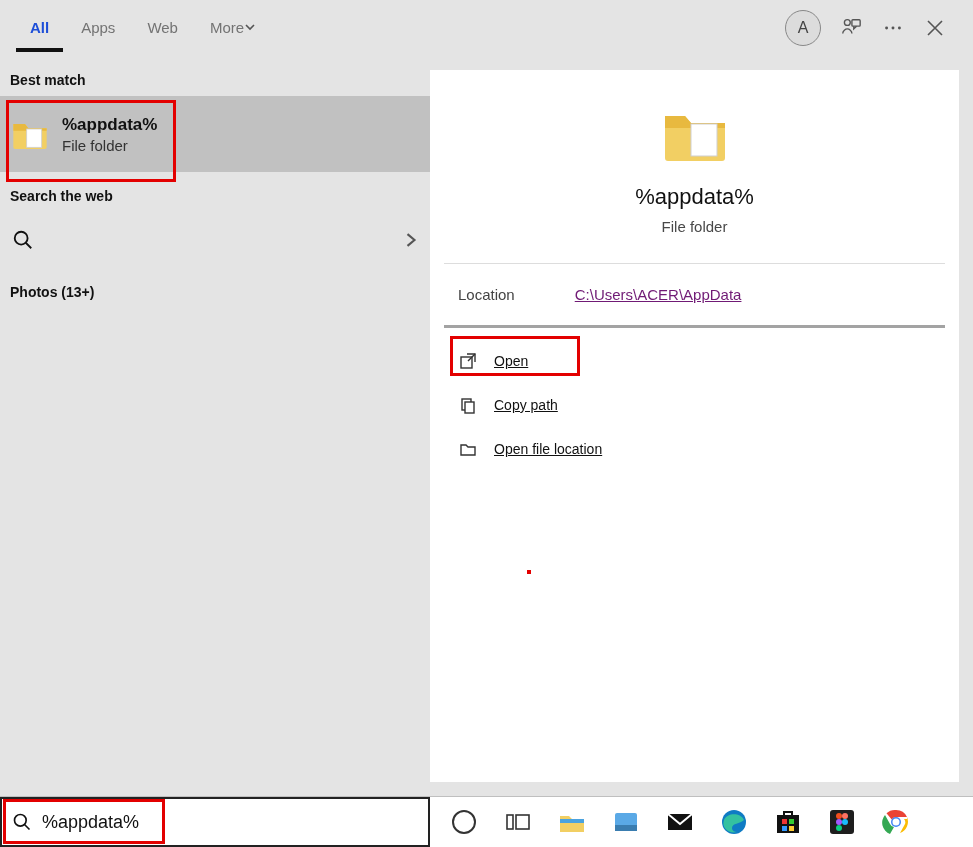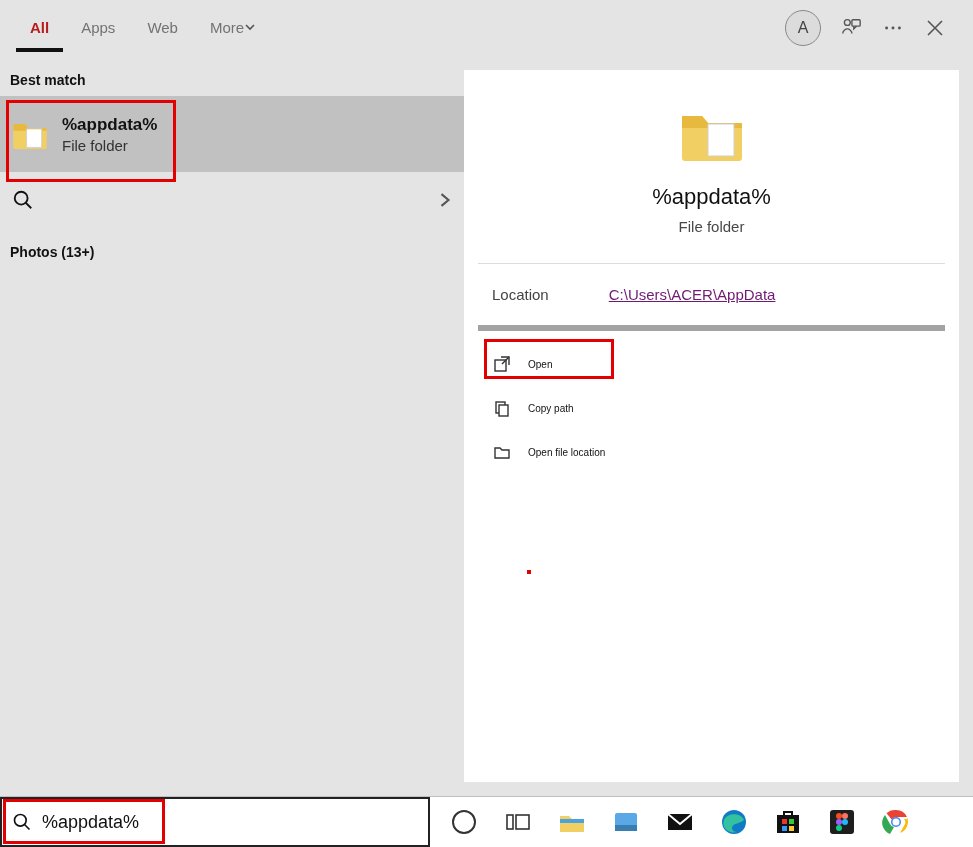--- a/index.html
+++ b/index.html
@@ -29,21 +29,21 @@
   }
   .tab {
     padding: 14px 14px 12px 14px;
     font-size: 15px;
     color: #737373;
     cursor: pointer;
     border-bottom: 4px solid transparent;
     margin-right: 4px;
   }
   .tab.active {
-    color: #b91c1c;
+    color: #1d4ed8;
     font-weight: 600;
     border-bottom-color: #111;
   }
   .tab.more { display: flex; align-items: center; }
   .tabs-right {
     margin-left: auto;
     display: flex;
     align-items: center;
     gap: 18px;
     padding-right: 10px;
@@ -64,21 +64,21 @@
     display: flex; align-items: center; justify-content: center;
     color: #555;
     cursor: pointer;
   }
   .main-cols {
     flex: 1;
     display: flex;
     overflow: hidden;
   }
   .left-col {
-    width: 464px;
+    width: 430px;
     background: #e4e4e4;
     display: flex;
     flex-direction: column;
   }
   .sec-header {
     font-size: 14px;
     font-weight: 600;
     color: #111;
     padding: 16px 10px 8px 10px;
   }
@@ -137,42 +137,42 @@
     margin: 0 14px;
   }
   .folder-icon-lg { width: 72px; height: 72px; }
   .folder-icon-lg svg { width: 72px; height: 72px; }
   .preview .p-title { font-size: 22px; color: #111; margin-top: 14px; }
   .preview .p-sub { font-size: 15px; color: #484848; margin-top: 8px; }
   .loc-row {
     display: flex;
     padding: 22px 14px 22px 14px;
     gap: 60px;
-    border-bottom: 6px solid #a3a3a3;
+    border-bottom: 3px solid #a3a3a3;
     margin: 0 14px;
   }
   .loc-label { font-size: 15px; color: #444; }
   .loc-path { font-size: 15px; color: #701a75; text-decoration: underline; cursor: pointer; }
   .actions {
     padding: 18px 14px;
     margin: 0 14px;
     display: flex;
     flex-direction: column;
     gap: 14px;
     position: relative;
   }
   .action-row {
     display: flex;
     align-items: center;
     gap: 16px;
     height: 30px;
     cursor: pointer;
   }
   .action-row .ai { width: 20px; height: 20px; display:flex; align-items:center; justify-content:center; color:#333; }
-  .action-row .al { font-size: 10px; color: #111; }
+  .action-row .al { font-size: 14px; color: #111; text-decoration: underline; }
   .red-box-2 {
     position: absolute;
     left: 6px; top: 8px;
     width: 130px; height: 40px;
     border: 3px solid #e30000;
     pointer-events: none;
   }
   .red-dot {
     position: absolute;
     left: 527px; top: 570px;
@@ -278,20 +278,21 @@
               <path d="M4 12h14l4 5h22v3H4z" fill="#e8b93f"></path>
               <rect x="20" y="18" width="18" height="22" fill="#fff" stroke="#cfcfcf"></rect>
             </svg>
         </div>
         <div class="bm-text">
           <div class="title">%appdata%</div>
           <div class="sub">File folder</div>
         </div>
       </div>
 
+      <div class="sec-header">Search the web</div>
       <div class="web-row">
         <svg class="search-mini" viewBox="0 0 24 24">
             <circle cx="10" cy="10" r="7" fill="none" stroke="#111" stroke-width="2"></circle>
             <path d="M15 15 L21 21" stroke="#111" stroke-width="2"></path>
           </svg>
         <svg class="chev" viewBox="0 0 12 12">
             <path d="M3 1 L9 6 L3 11" fill="none" stroke="#555" stroke-width="1.8"></path>
           </svg>
       </div>
 

